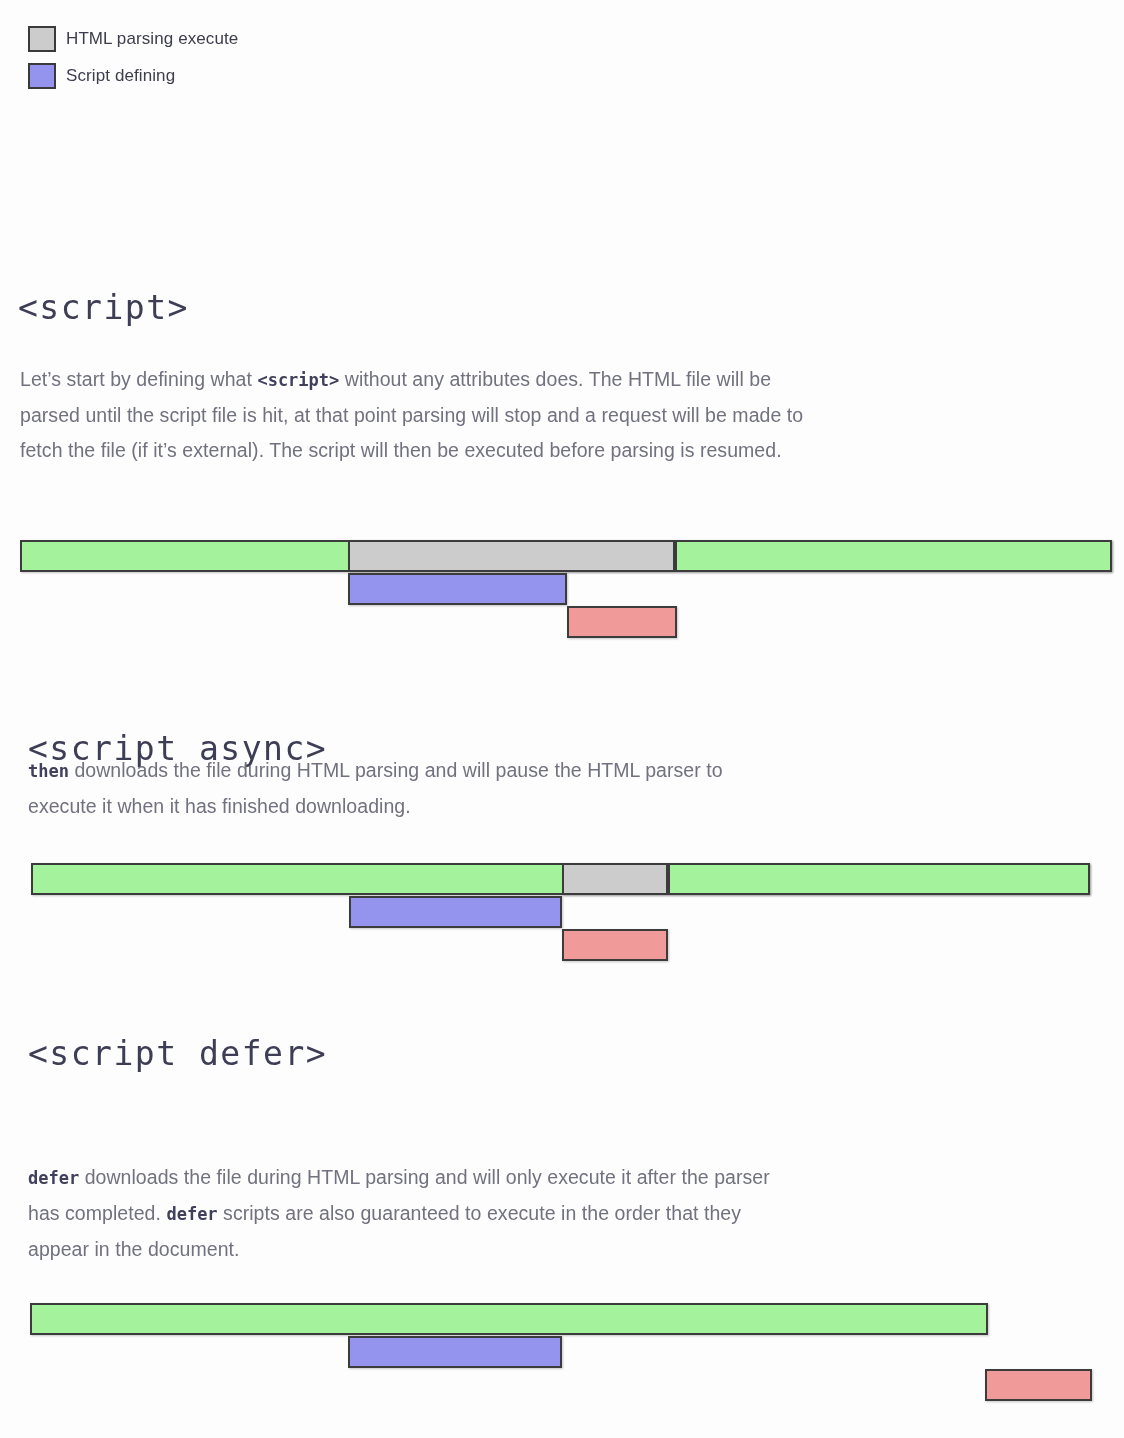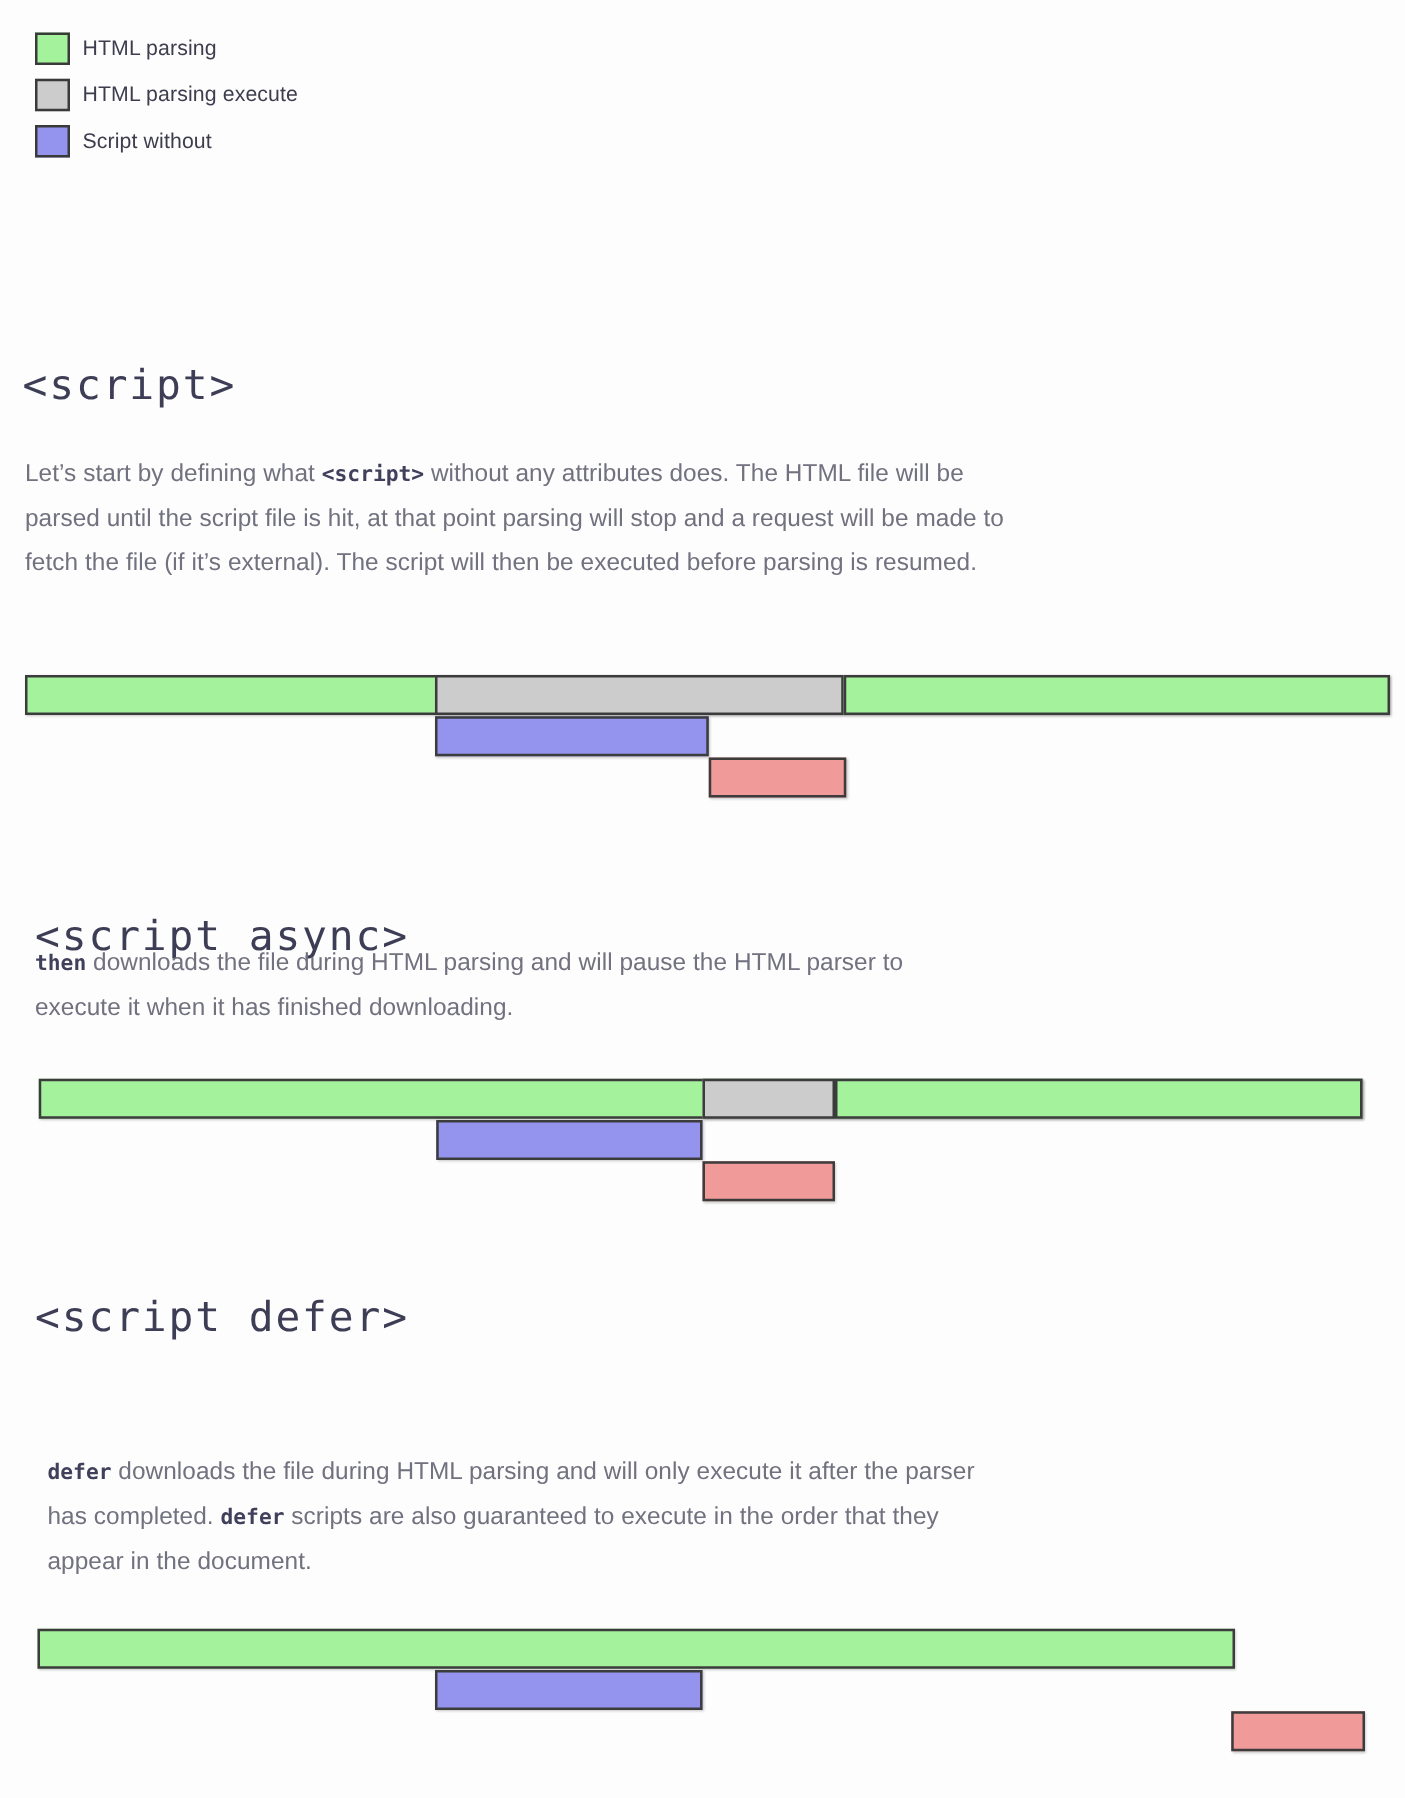--- a/index.html
+++ b/index.html
@@ -92,30 +92,26 @@
   .bar.green  { background: #a5f29c; }
   .bar.gray   { background: #cccccc; }
   .bar.blue   { background: #9494ef; }
   .bar.red    { background: #f09a9a; }
 </style>
 </head>
 <body>
 
 <div class="legend">
     <div class="legend-row">
-      <span class="legend-swatch" style="background: rgb(165, 242, 156);"></span>
-      <span class="legend-label">HTML parsing</span>
-    </div>
-    <div class="legend-row">
       <span class="legend-swatch" style="background: rgb(204, 204, 204);"></span>
       <span class="legend-label">HTML parsing execute</span>
     </div>
     <div class="legend-row">
       <span class="legend-swatch" style="background: rgb(148, 148, 239);"></span>
-      <span class="legend-label">Script without</span>
+      <span class="legend-label">Script defining</span>
     </div>
   </div>
 
 <div id="sections-root">
     <h2 class="code-heading" style="left: 18px; top: 288px;">&lt;script&gt;</h2>
     <p class="body-text" style="left: 20px; top: 362px; width: 790px;"><span>Let’s start by defining what </span><span class="mono">&lt;script&gt;</span><span> without any attributes does. The HTML file will be parsed until the script file is hit, at that point parsing will stop and a request will be made to fetch the file (if it’s external). The script will then be executed before parsing is resumed.</span></p>
     <div class="diagram" style="top: 540px; height: 100px;">
       <div class="bar green" style="left: 20px; width: 1092px; top: 0px;"></div>
       <div class="bar gray" style="left: 348px; width: 327px; top: 0px;"></div>
       <div class="bar green" style="left: 675px; width: 437px; top: 0px;"></div>
@@ -125,19 +121,19 @@
     <h2 class="code-heading" style="left: 28px; top: 681px; margin-top: 48px;">&lt;script async&gt;</h2>
     <p class="body-text" style="left: 28px; top: 753px; width: 730px;"><span class="mono">then</span><span> downloads the file during HTML parsing and will pause the HTML parser to execute it when it has finished downloading.</span></p>
     <div class="diagram" style="top: 863px; height: 100px;">
       <div class="bar green" style="left: 31px; width: 1059px; top: 0px;"></div>
       <div class="bar gray" style="left: 562px; width: 106px; top: 0px;"></div>
       <div class="bar green" style="left: 668px; width: 422px; top: 0px;"></div>
       <div class="bar blue" style="left: 349px; width: 213px; top: 33px;"></div>
       <div class="bar red" style="left: 562px; width: 106px; top: 66px;"></div>
     </div>
     <h2 class="code-heading" style="left: 28px; top: 1034px;">&lt;script defer&gt;</h2>
-    <p class="body-text" style="left: 38px; top: 1160px; width: 760px;"><span class="mono">defer</span><span> downloads the file during HTML parsing and will only execute it after the parser has completed. </span><span class="mono">defer</span><span> scripts are also guaranteed to execute in the order that they appear in the document.</span></p>
+    <p class="body-text" style="left: 28px; top: 1160px; width: 760px;"><span class="mono">defer</span><span> downloads the file during HTML parsing and will only execute it after the parser has completed. </span><span class="mono">defer</span><span> scripts are also guaranteed to execute in the order that they appear in the document.</span></p>
     <div class="diagram" style="top: 1303px; height: 100px;">
       <div class="bar green" style="left: 30px; width: 958px; top: 0px;"></div>
       <div class="bar blue" style="left: 348px; width: 214px; top: 33px;"></div>
       <div class="bar red" style="left: 985px; width: 107px; top: 66px;"></div>
     </div>
   </div>
 
 </body></html>

